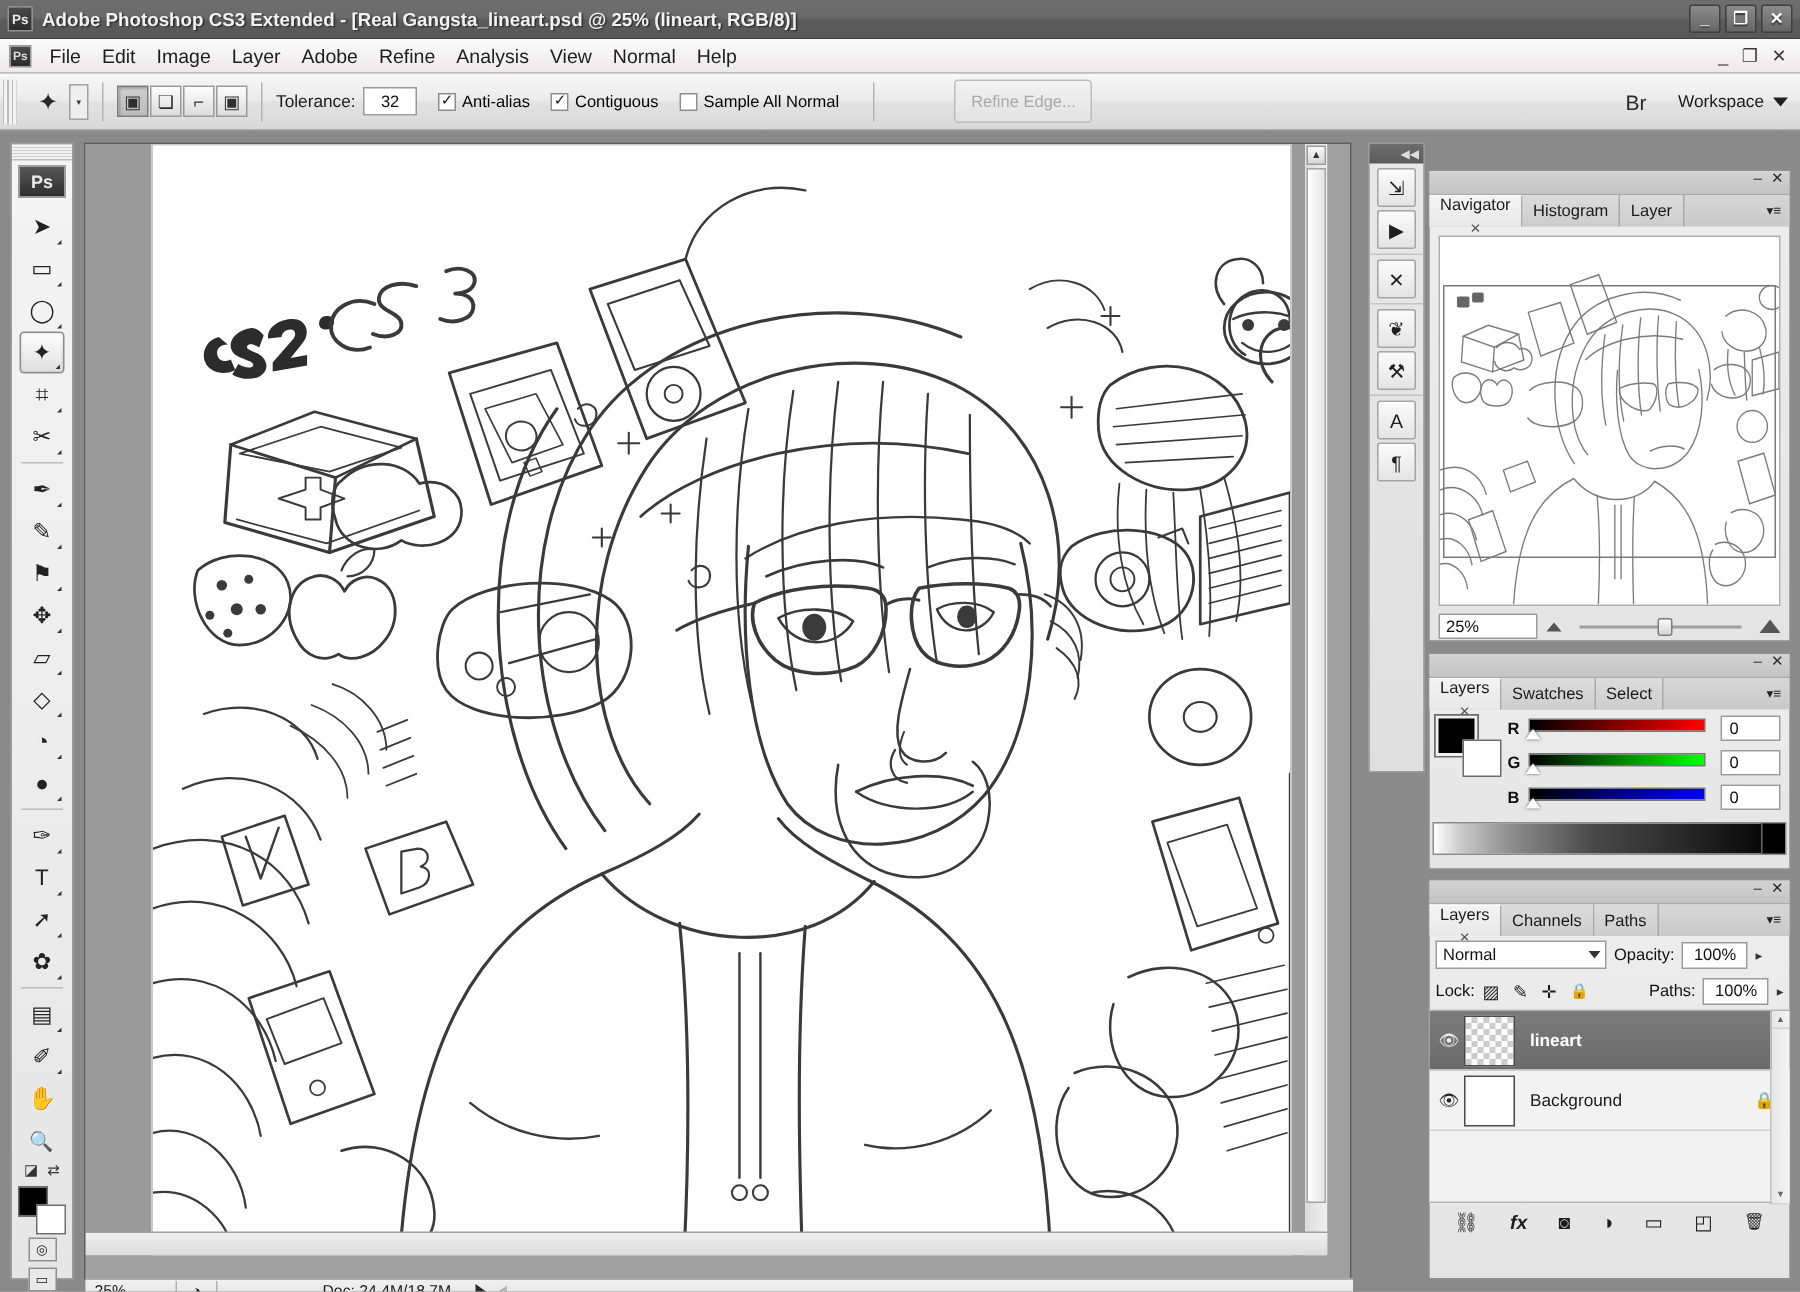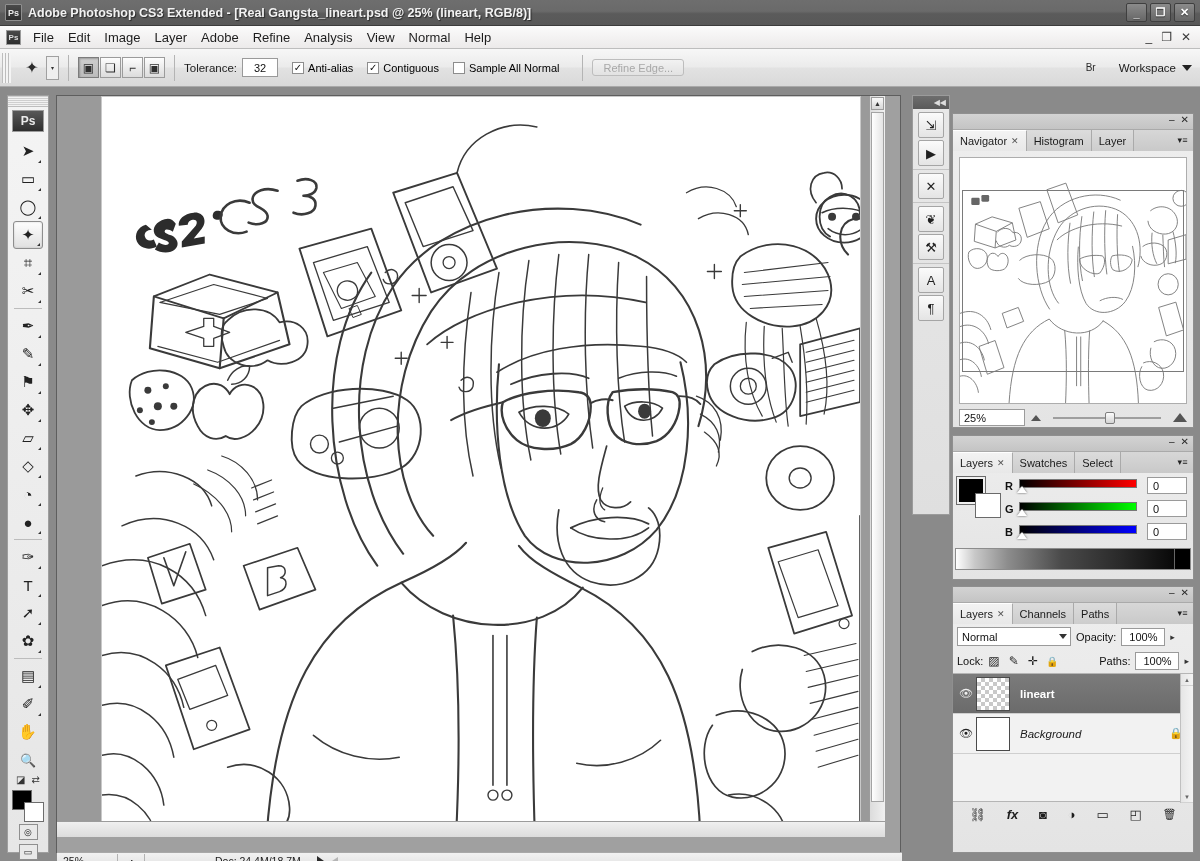--- a/index.html
+++ b/index.html
@@ -92,28 +92,28 @@
     font-family: "Liberation Sans", sans-serif; font-size: 11px; text-align: center;
     color: #101010;
   }
   .opt-check { display: flex; align-items: center; gap: 4px; margin-right: 14px; }
   .cb {
     width: 12px; height: 12px; border: 1px solid #8d8d8d; background: #fff;
     display: flex; align-items: center; justify-content: center;
     font-size: 10px; color: #111; line-height: 1;
   }
   .btn-refine {
-    height: 17px; padding: 0 10px; border: 1px solid #bdbdbd; border-radius: 3px;
+    height: 29px; padding: 0 10px; border: 1px solid #bdbdbd; border-radius: 3px;
     background: linear-gradient(to bottom,#f2f2f2,#e2e2e2);
-    color: #a8a8a8; font-size: 11px; display: flex; align-items: center;
+    color: #a8a8a8; font-size: 11px; display: flex; align-items: center; margin-left: 44px;
   }
   .ws-area { margin-left: auto; display: flex; align-items: center; padding-right: 8px; }
   .br-ico {
     width: 24px; height: 22px; display: flex; align-items: center; justify-content: center;
-    font-size: 10px; color: #2a2a2a; margin-right: 16px;
+    font-size: 14px; color: #2a2a2a; margin-right: 16px;
   }
   .ws-label { color: #1a1a1a; font-size: 11.5px; margin-right: 6px; }
   .tri-down { width:0;height:0;border-left:5px solid transparent;border-right:5px solid transparent;border-top:6px solid #222; }
 
   
   .toolbox {
     position: absolute; left: 7px; top: 95px; width: 42px; height: 758px;
     background: linear-gradient(to bottom,#f4f4f4,#e6e6e6);
     border: 1px solid #9e9e9e;
   }
@@ -237,20 +237,21 @@
   .tabrow { display: flex; height: 21px; background: linear-gradient(to bottom,#d7d7d7,#c9c9c9); position: relative; }
   .ptab {
     display: flex; align-items: center; gap: 4px;
     padding: 0 7px; height: 21px; font-size: 11px; color: #1a1a1a;
     background: linear-gradient(to bottom,#dcdcdc,#cdcdcd);
     border-right: 1px solid #aaa;
   }
   .ptab.active {
     background: linear-gradient(to bottom,#f3f3f3,#e8e8e8);
     border-top: 1px solid #fff;
+    flex-direction: column;
   }
   .ptab .xclose { font-size: 9px; color: #555; }
   .pmenu {
     position: absolute; right: 3px; top: 3px; width: 15px; height: 14px;
     display: flex; align-items: center; justify-content: center;
     font-size: 9px; color: #222;
   }
   .panel-body { padding: 6px; }
 
   
@@ -330,21 +331,21 @@
   .eye { width: 20px; text-align: center; font-size: 11px; color: #222; }
   .layer-item.sel .eye { color: #f0f0f0; }
   .lthumb { width: 34px; height: 34px; border: 1px solid #4a4a4a; background: #fff; }
   .lthumb.checker {
     background-image:
       linear-gradient(45deg,#c9c9c9 25%,transparent 25%,transparent 75%,#c9c9c9 75%),
       linear-gradient(45deg,#c9c9c9 25%,transparent 25%,transparent 75%,#c9c9c9 75%);
     background-size: 8px 8px; background-position: 0 0, 4px 4px; background-color: #fff;
   }
   .layer-name { margin-left: 10px; font-size: 11.5px; color: #1a1a1a; }
-  .layer-name.italic { font-style: italic; }
+  .layer-name.italic { }
   .lock-badge { margin-left: auto; margin-right: 10px; font-size: 11px; color: #333; }
   .lp-scrollbar {
     position: absolute; right: 0; top: 0; width: 13px; height: 129px;
     background: linear-gradient(to right,#e6e6e6,#f4f4f4); border-left: 1px solid #c0c0c0;
   }
   .lp-sc-a { height: 12px; display: flex; align-items: center; justify-content: center; font-size: 6px; color: #666; border-bottom: 1px solid #d2d2d2; }
   .lp-footer { display: flex; align-items: center; justify-content: space-around; height: 24px; padding: 0 6px; }
   .lp-fbtn { font-size: 13px; color: #1d1d1d; }
 
   

